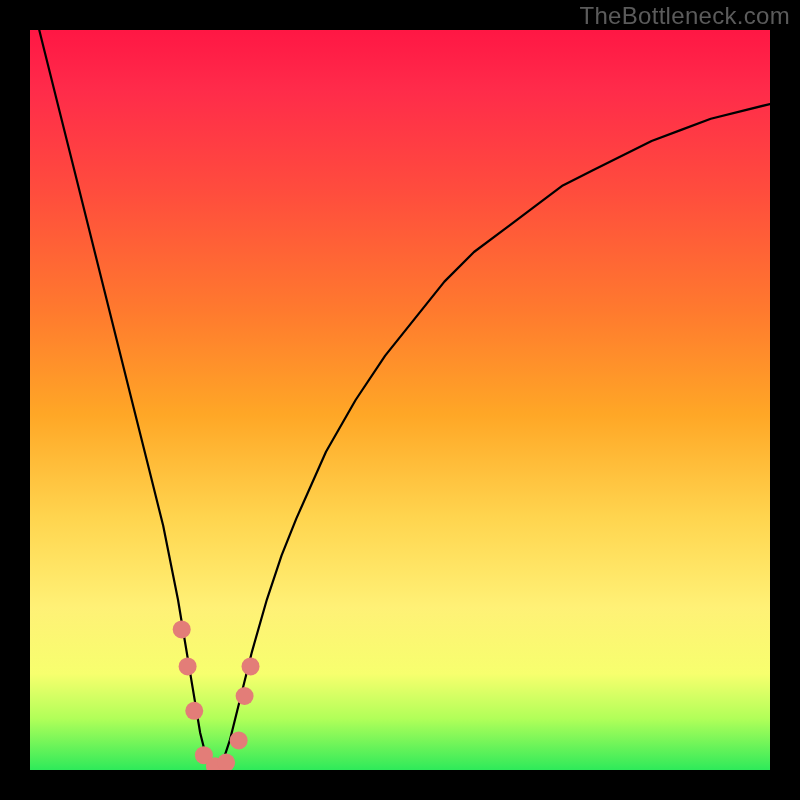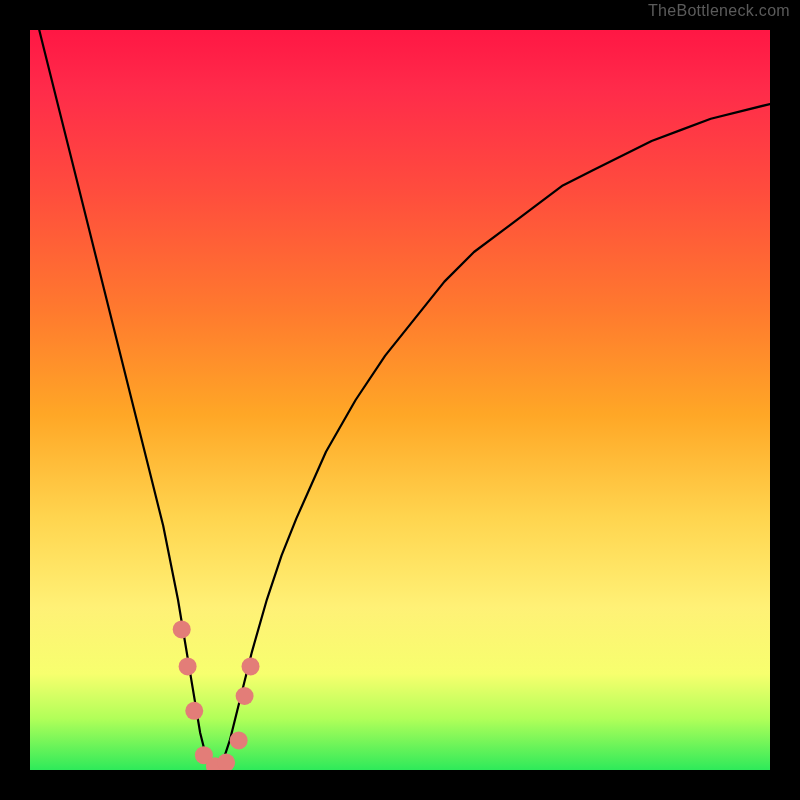--- a/index.html
+++ b/index.html
@@ -46,21 +46,21 @@
     left: 0;
     width: 740px;
     height: 740px;
     pointer-events: none;
   }
   .watermark {
     position: absolute;
     top: 2px;
     right: 10px;
     color: #5b5b5b;
-    font-size: 16px;
+    font-size: 24px;
     font-weight: 400;
     letter-spacing: 0.3px;
     text-align: center;
   }
 </style>
 </head>
 <body>
 
 <div class="frame">
   <div class="watermark">TheBottleneck.com</div>

